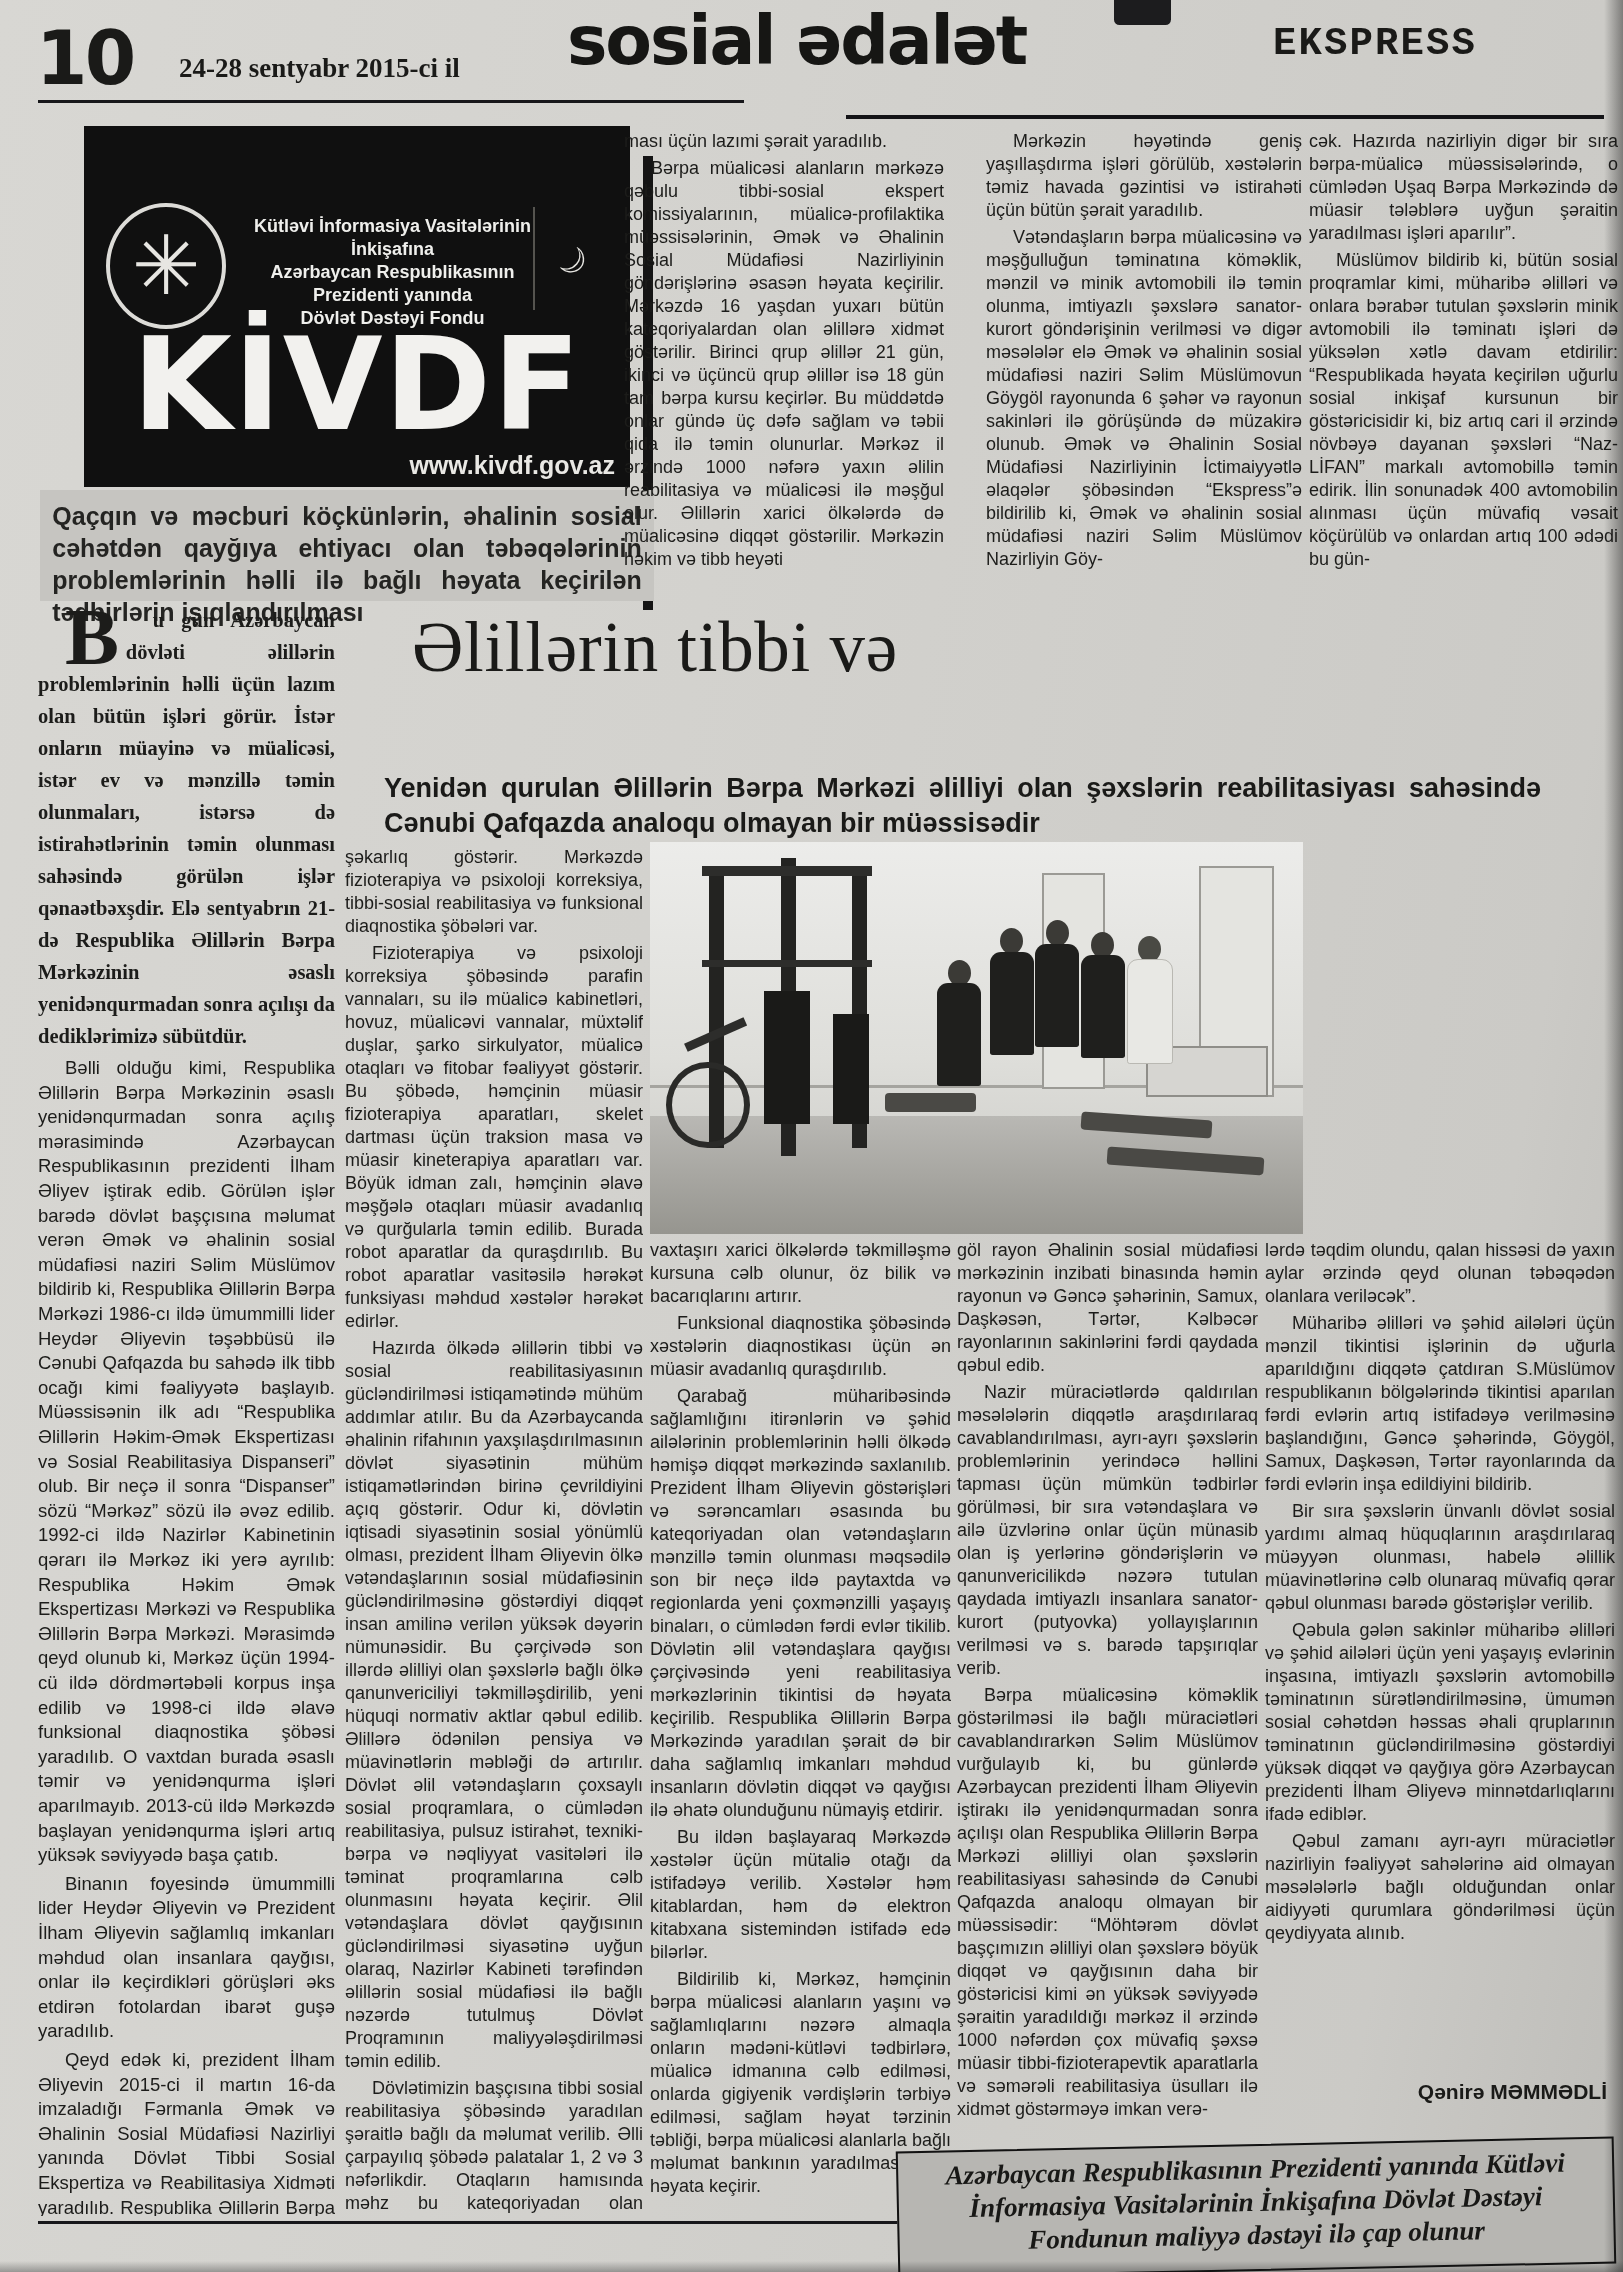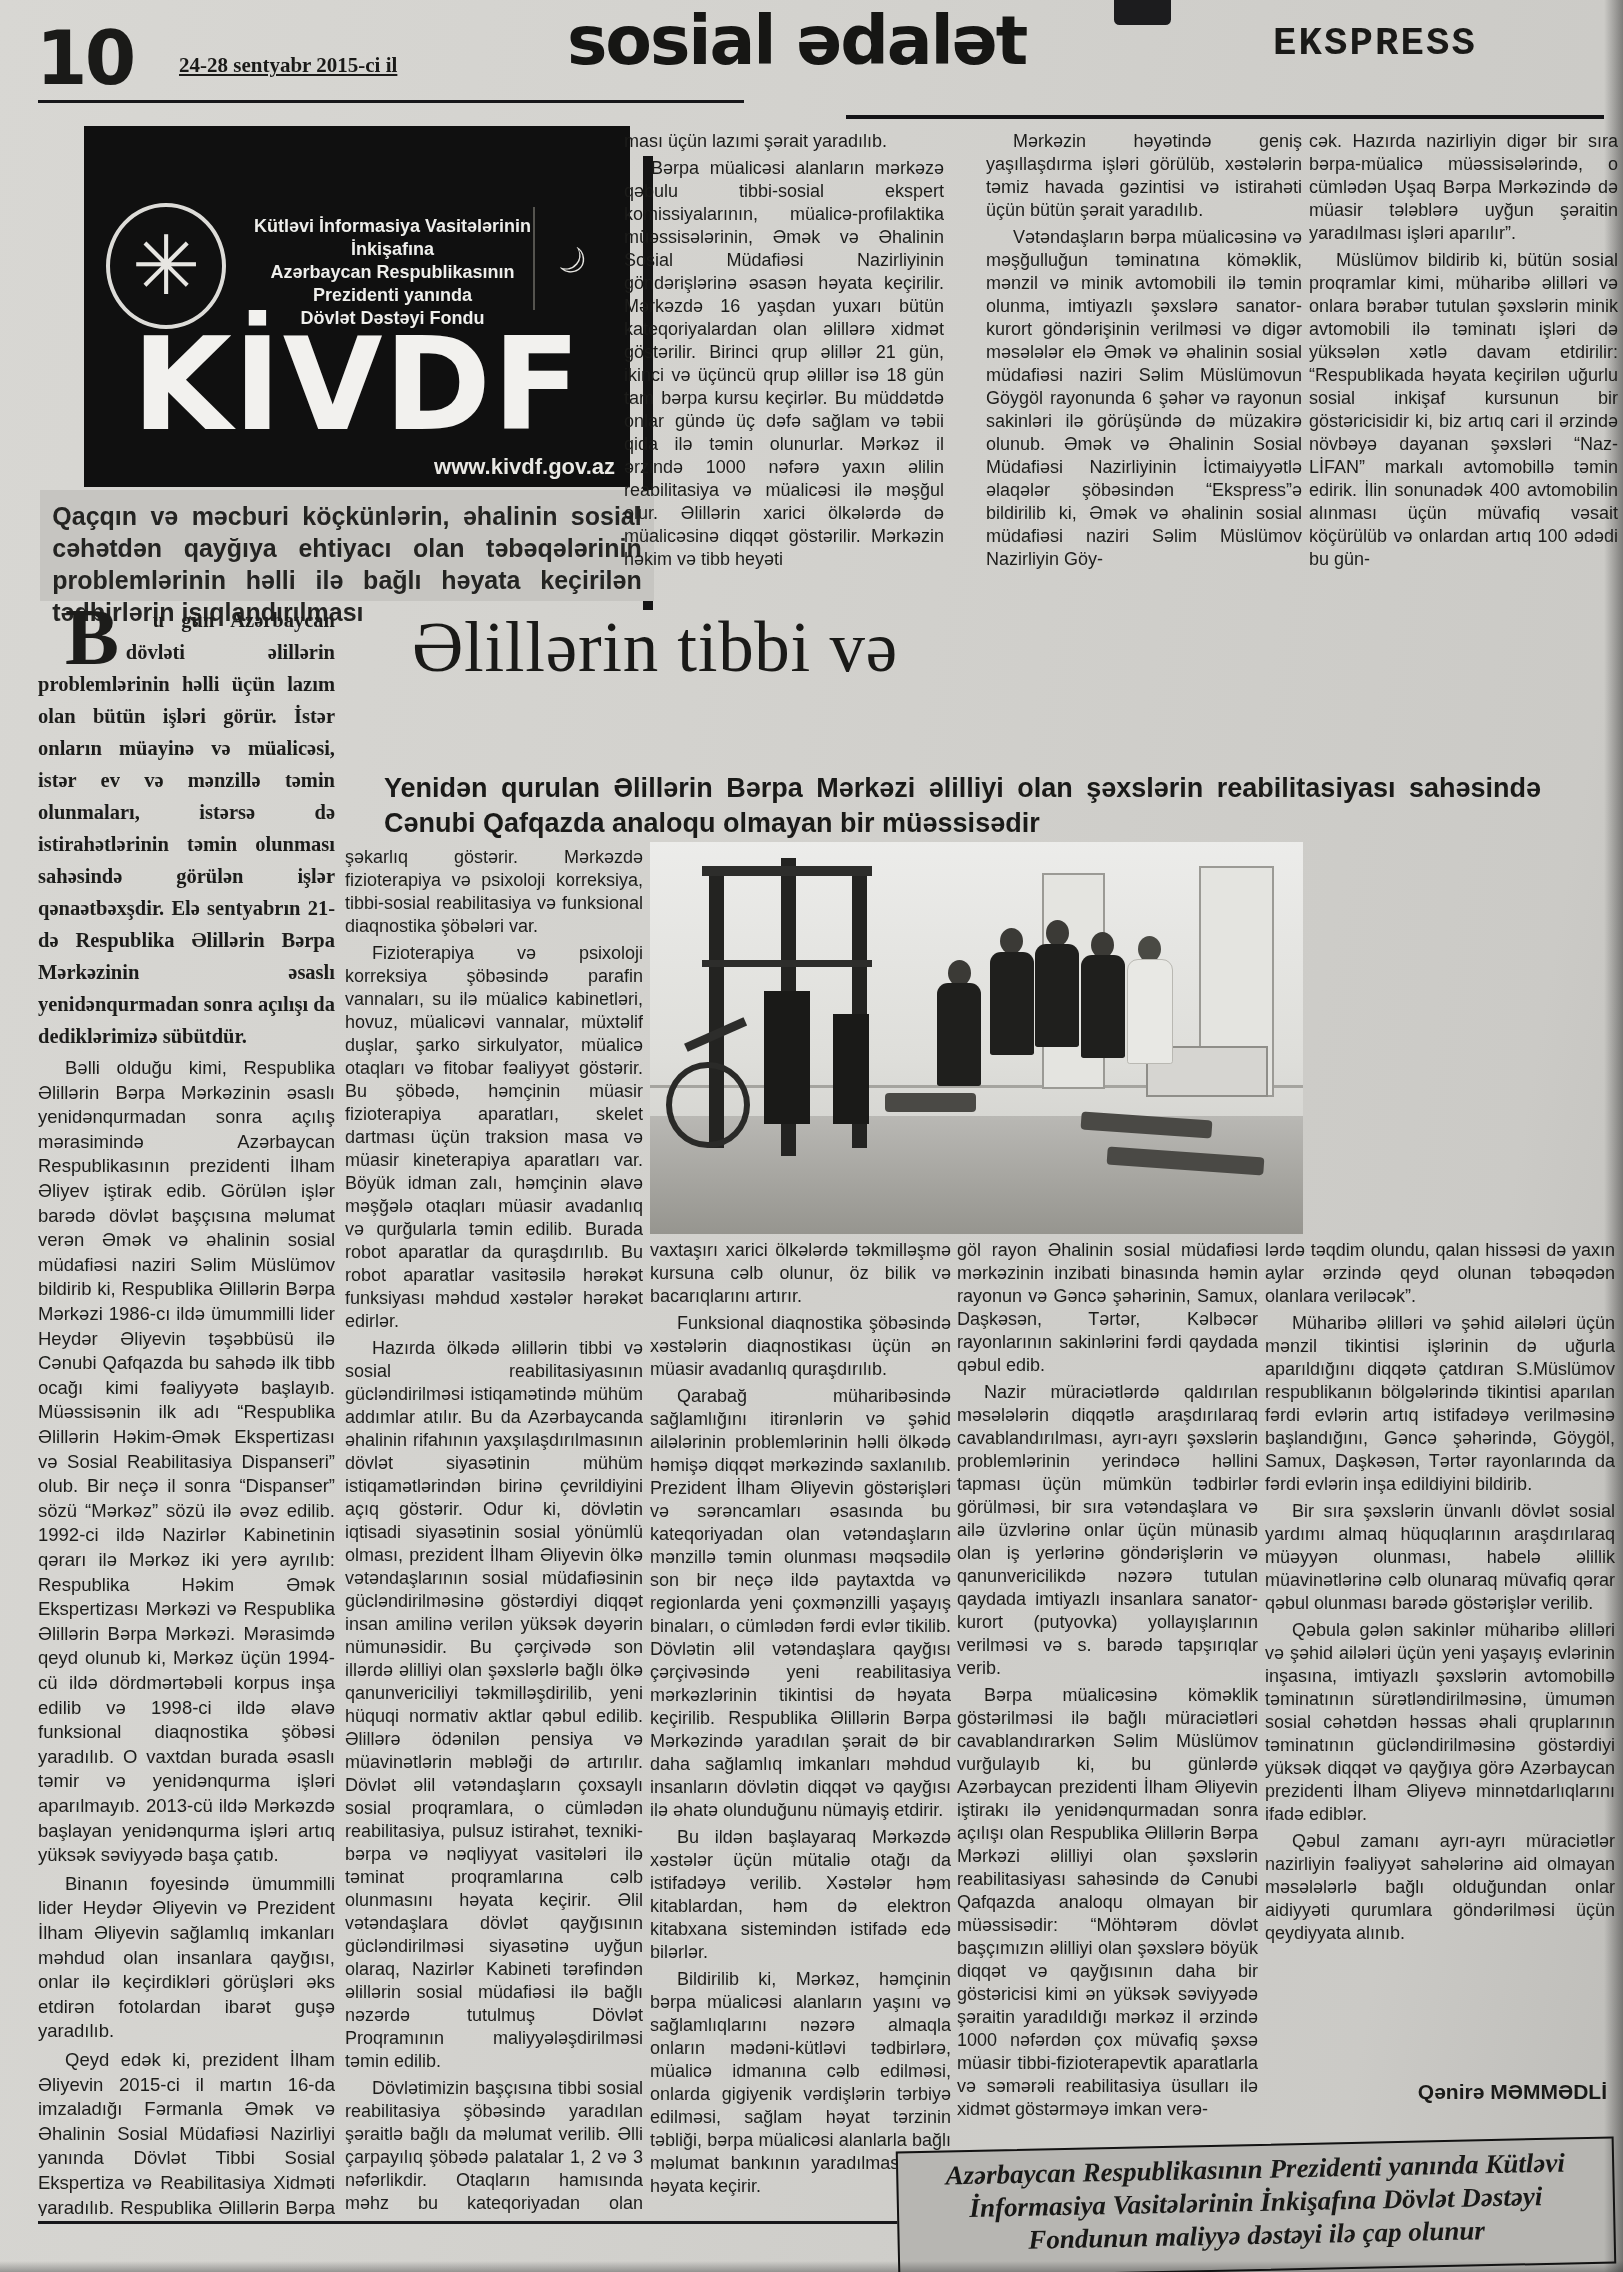--- a/index.html
+++ b/index.html
@@ -4,42 +4,42 @@
 <style>
   html,body { margin:0; padding:0; background:#777; }
   .page {
     position:relative; width:1624px; height:2273px; overflow:hidden;
     background:linear-gradient(100deg,#d8d7d3 0%,#d3d2ce 40%,#cbcac6 85%,#bdbcb8 100%);
     font-family:"Liberation Sans", sans-serif; color:#1a1a18;
   }
   .abs { position:absolute; }
   
   .pgnum { left:36px; top:15px; font-size:74px; font-weight:bold; font-family:"DejaVu Sans",sans-serif; letter-spacing:-2.7px; }
-  .pgdate { left:179px; top:53px; font-size:21px; font-weight:bold; font-family:"Liberation Serif",serif;text-decoration:underline; }
+  .pgdate { left:179px; top:53px; font-size:27px; font-weight:bold; font-family:"Liberation Serif",serif; }
   .sectitle { left:567px; top:1.4px; font-size:68px; font-weight:bold; letter-spacing:-2.1px; font-family:"DejaVu Sans",sans-serif; color:#161614; }
   .masthead { left:1273px; top:22px; font-size:39px; font-weight:bold; font-family:Liberation Mono, monospace; letter-spacing:2.1px; }
   .rule1 { left:38px; top:100px; width:706px; height:3.4px; background:#17171a; }
   .rule2 { left:846px; top:115px; width:758px; height:4.1px; background:#141417; }
   .rule3 { left:38px; top:2221px; width:918px; height:3.4px; background:#17171a; }
   .smudge-a { left:1114px; top:0; width:57px; height:24.6px; background:#1c1c1e; border-radius:0 0 5.5px 5.5px; }
   .blackbar { left:643px; top:156px; width:10.3px; height:454px; background:#141414; }
   .edge-right { right:0; top:0; width:20.5px; height:100%; background:linear-gradient(to right,rgba(0,0,0,0),rgba(20,20,20,.45)); }
   .edge-bottom { left:0; bottom:0; width:100%; height:12.3px; background:linear-gradient(to bottom,rgba(0,0,0,0),rgba(20,20,20,.35)); }
   
   .kivdf { left:84px; top:126px; width:546px; height:361px; background:#101010; color:#efefec; }
   .kivdf .emblem { position:absolute; left:22px; top:77px; width:112px; height:118px; border:4.8px solid #dddcd8; border-radius:50%;
                    display:flex; align-items:center; justify-content:center; }
   .kivdf .star { font-size:82px; line-height:1; color:#e7e6e2; }
   .kivdf .org { position:absolute; left:148px; top:89px; width:321px; text-align:center; font-size:18px; font-weight:bold; line-height:23px; }
   .kivdf .flag { position:absolute; right:20.5px; top:81px; width:75px; height:103px; border-left:2.1px solid #55544f;
                  display:flex; align-items:center; justify-content:center; }
   .kivdf .crescent { font-size:37px; color:#e7e6e2; transform:rotate(220deg); display:inline-block; }
   .kivdf .logo { position:absolute; left:0; right:0; top:183px; text-align:center; font-size:129px; font-weight:bold;
                  font-family:"DejaVu Sans",sans-serif; letter-spacing:1.4px; color:#f2f1ee; }
-  .kivdf .site { position:absolute; right:15px; bottom:6.8px; font-size:22px; font-weight:bold; color:#e9e8e4; }
+  .kivdf .site { position:absolute; right:15px; bottom:6.8px; font-size:25px; font-weight:bold; color:#e9e8e4; }
   
   .mission { left:40px; top:490px; width:614px; height:111px; background:#c6c5c1; padding:9.6px 12.3px 0 12.3px; box-sizing:border-box;
              font-size:25px; font-weight:bold; line-height:32px; text-align:justify; color:#242422; }
   
   .hl1 { left:412px; top:607px; font-size:71px; font-family:"Liberation Serif",serif; letter-spacing:0.7px; }
   .hl2 { left:383px; top:711px; font-size:71px; font-family:"Liberation Serif",serif; letter-spacing:0.7px; }
   .subhead { left:384px; top:771px; width:1157px; font-size:27px; font-weight:bold; line-height:35px; text-align:justify; }
   
   .photo { left:650px; top:842px; width:653px; height:392px; background:linear-gradient(#ececea 0%,#dededa 55%,#c9c8c4 100%); overflow:hidden; }
   .photo .floor { position:absolute; left:0; bottom:0; width:100%; height:30%; background:linear-gradient(#b9b8b4,#96958f); }

